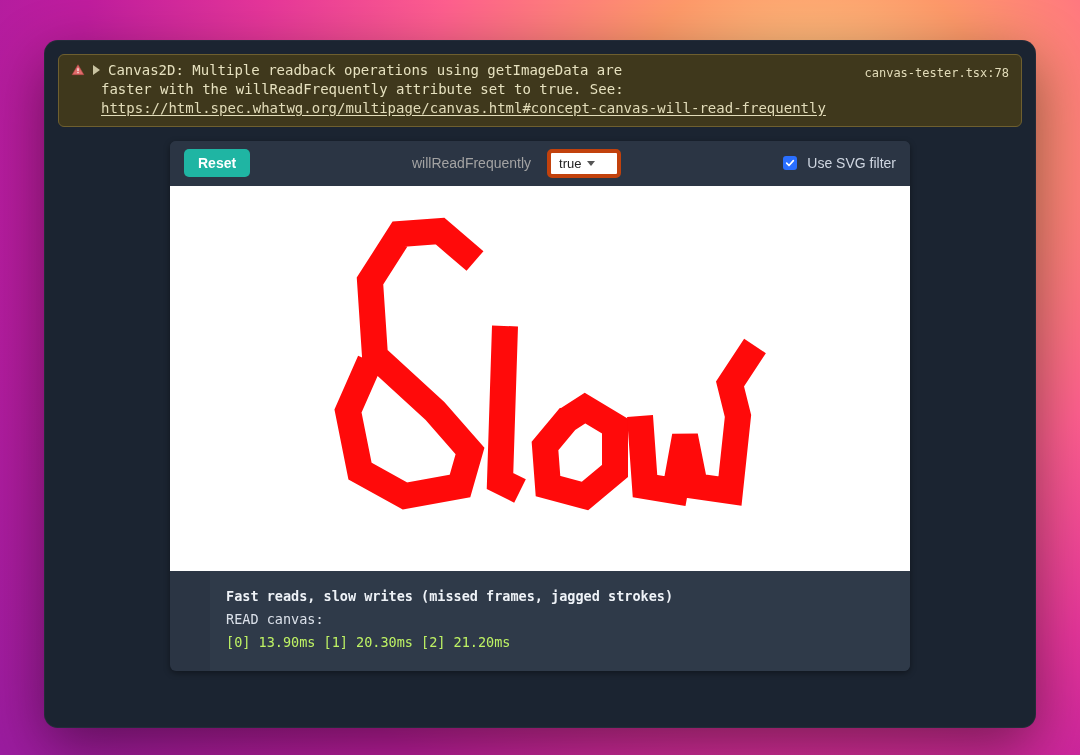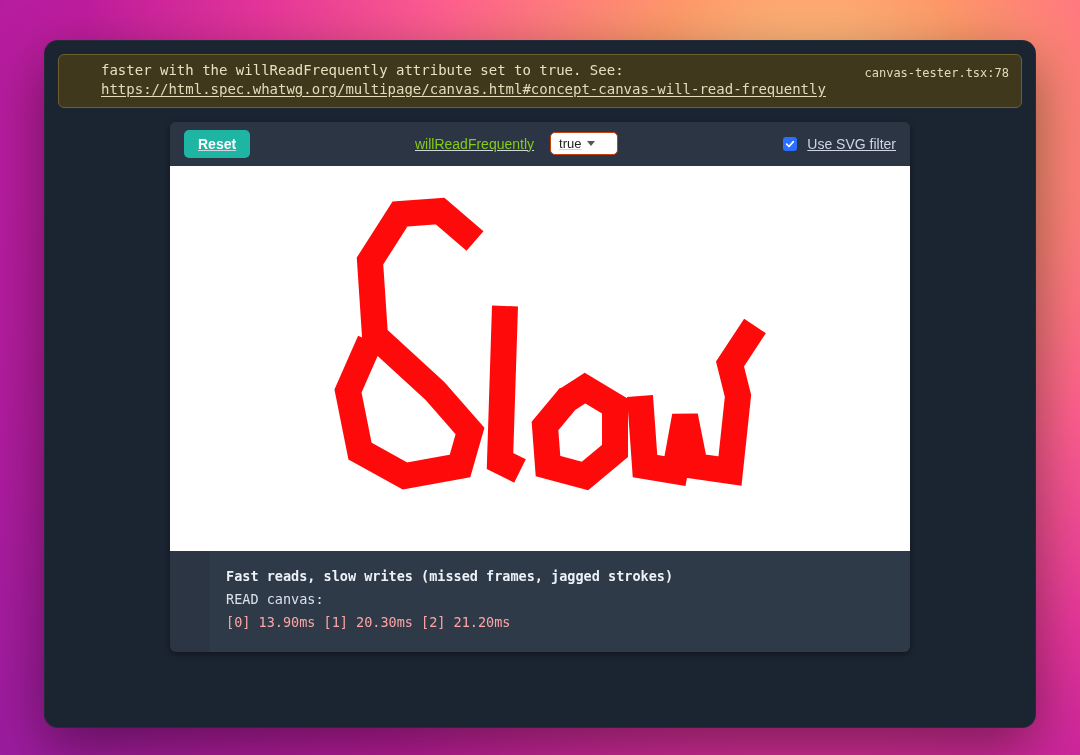--- a/index.html
+++ b/index.html
@@ -47,31 +47,31 @@
     width: 740px;
     background: #2b3544;
     border-radius: 6px;
     box-shadow: 0 2px 6px rgba(0,0,0,.4);
     overflow: hidden;
   }
   .toolbar {
     display: flex; align-items: center; gap: 16px;
     padding: 8px 14px; background: #2b3544;
     font-family: -apple-system, Segoe UI, Helvetica, Arial, sans-serif;
-    font-size: 14px; color: #cfd6e1; text-decoration: underline;
+    font-size: 14px; color: #cfd6e1;
   }
   .reset-btn {
     background: #1fb5a3; color: #fff; border: none; border-radius: 5px;
     font-weight: 700; font-size: 14px; padding: 6px 14px; cursor: pointer;
     font-family: inherit;
   }
   .spacer { flex: 1; }
-  .wrf-label { color: #84cc16; }
+  .wrf-label { color: #a3a3a3; }
   .select {
-    background: #fff; color: #222; border: 1px solid #c2410c; border-radius: 5px;
+    background: #fff; color: #222; border: 4px solid #c2410c; border-radius: 5px;
     font-size: 13px; padding: 3px 22px 3px 8px; position: relative;
     display: inline-flex; align-items: center; gap: 6px; cursor: pointer;
   }
   .select .chev { width: 0; height: 0; border-left: 4px solid transparent; border-right: 4px solid transparent; border-top: 5px solid #555; }
   .checkbox-row { display: inline-flex; align-items: center; gap: 10px; color: #cfd6e1; }
   .checkbox {
     width: 14px; height: 14px; border-radius: 3px; background: #2a6fff;
     display: inline-flex; align-items: center; justify-content: center; cursor: pointer;
   }
   .checkbox svg { width: 10px; height: 10px; }
@@ -79,29 +79,38 @@
     background: #fff; width: 100%; height: 385px; position: relative;
   }
   .canvas svg { position: absolute; inset: 0; width: 100%; height: 100%; }
   .output {
     background: #2f3a49; padding: 14px 16px 18px 16px;
     font-family: ui-monospace, Menlo, Monaco, Consolas, monospace;
     font-size: 13.5px; line-height: 1.7; color: #dbe1ea; margin-left: 40px;
   }
   .output .title { font-weight: 700; color: #eef2f7; }
   .output .timings { color: #dbe1ea; }
-  .output .samples { color: #fca5a5; }
+  .output .samples { color: #bef264; }
 </style>
 </head>
 <body>
 
 <div class="window">
 
   <div class="console-warning">
     <span class="source-ref">canvas-tester.tsx:78</span>
+    <div class="row1">
+      <svg class="tri-icon" viewBox="0 0 24 24">
+        <path d="M12 3 L22 20 L2 20 Z" fill="#e06b6b" stroke="#b84646" stroke-width="1"></path>
+        <rect x="11" y="9" width="2" height="5" fill="#fff"></rect>
+        <rect x="11" y="15.5" width="2" height="2" fill="#fff"></rect>
+      </svg>
+      <div class="disclosure"></div>
+      <div class="warn-text">Canvas2D: Multiple readback operations using getImageData are</div>
+    </div>
     <div class="line2">
       <span>faster with the willReadFrequently attribute set to true. See:</span><br>
       <span class="warn-link">https://html.spec.whatwg.org/multipage/canvas.html#concept-canvas-will-read-frequently</span>
     </div>
   </div>
 
   <div class="app-panel">
     <div class="toolbar">
       <button class="reset-btn">Reset</button>
       <div class="spacer"></div>

